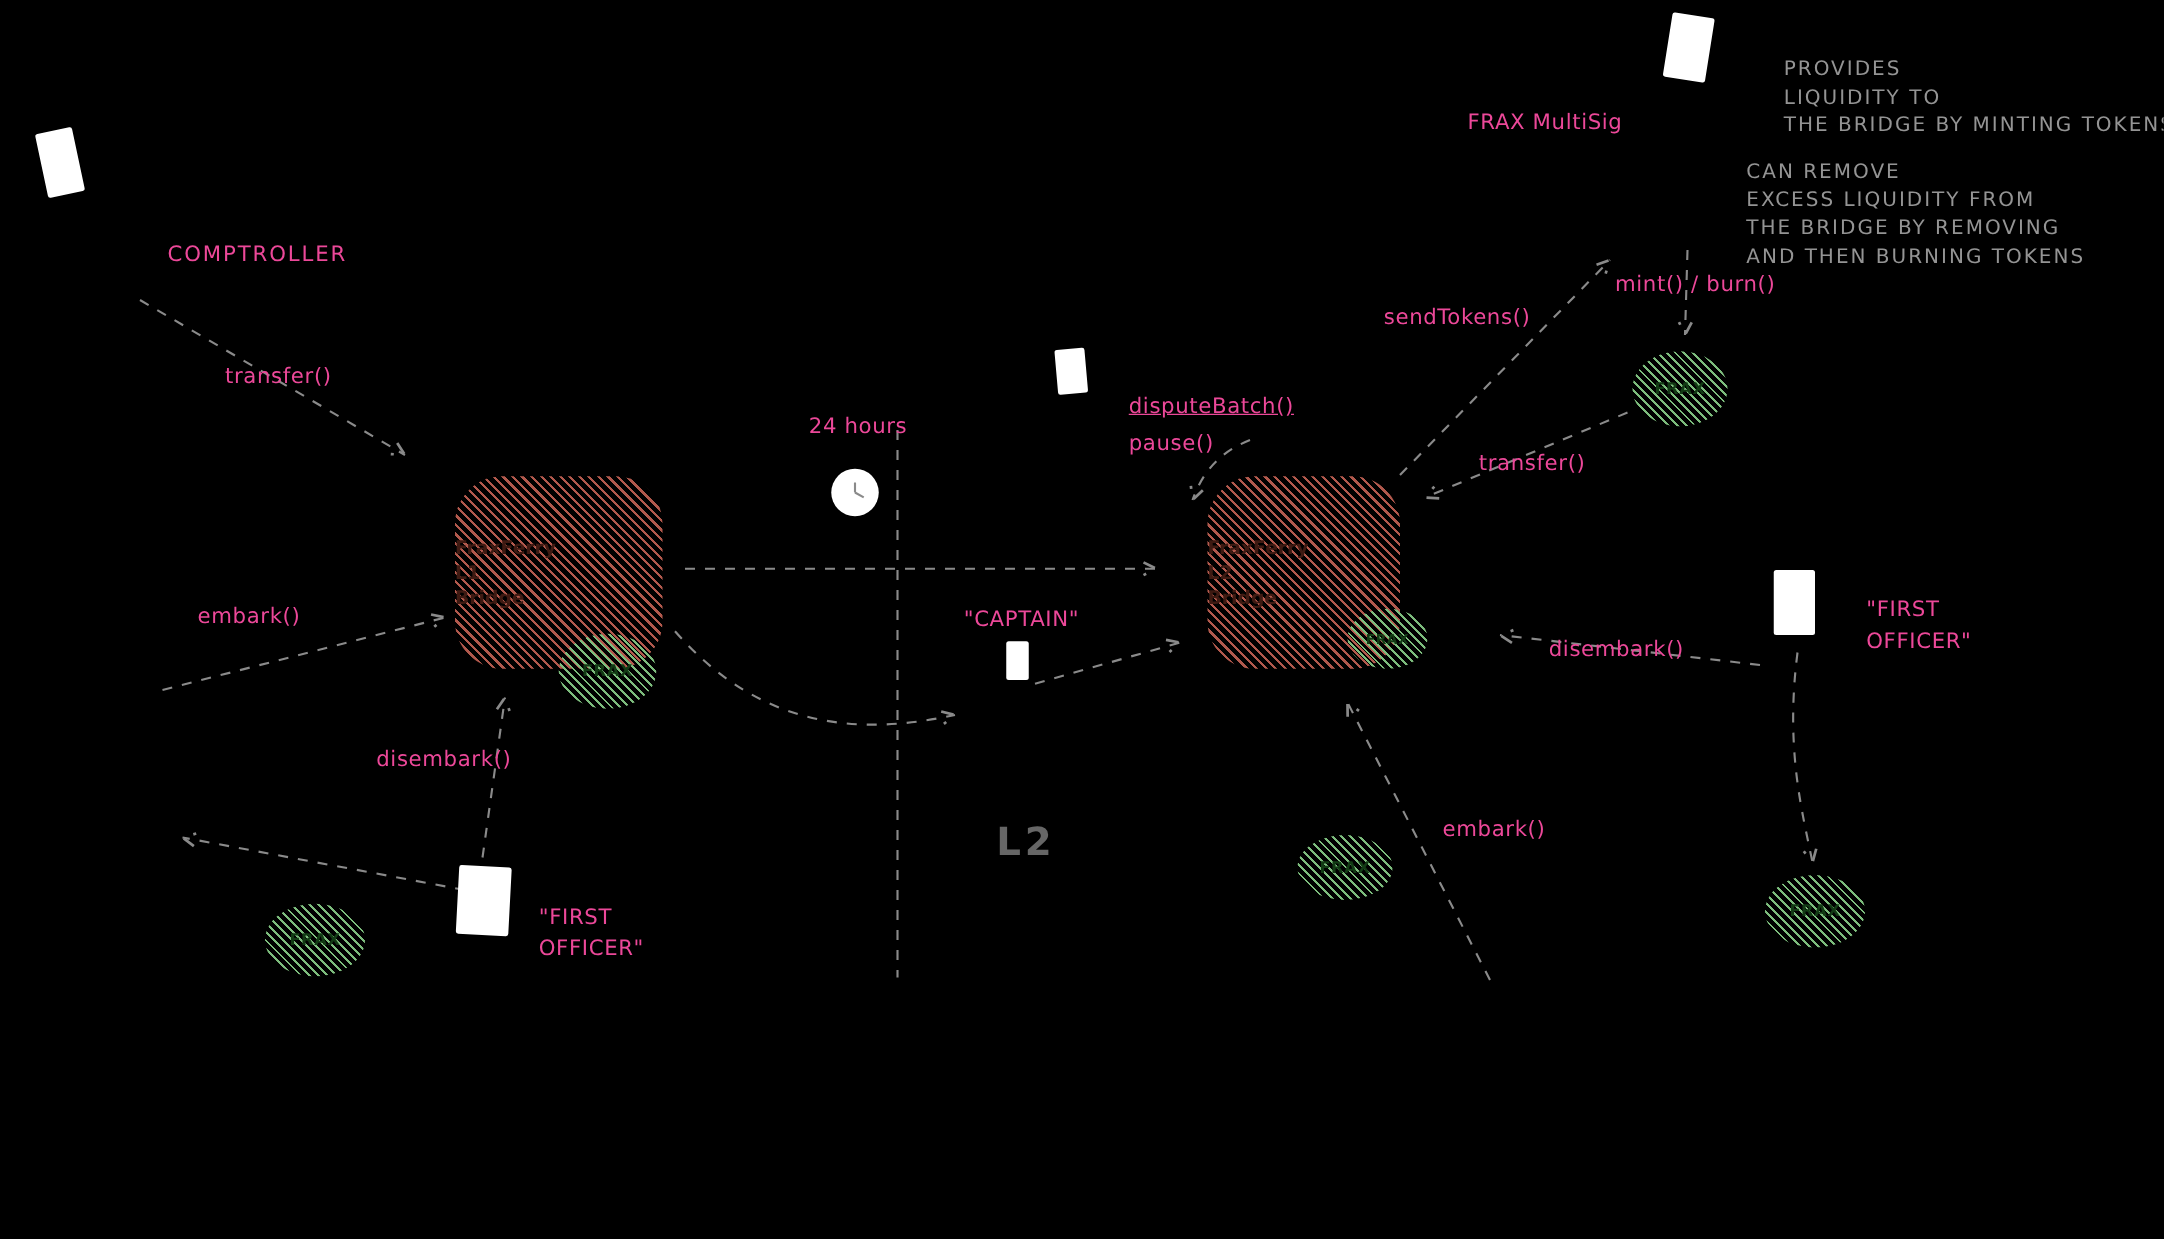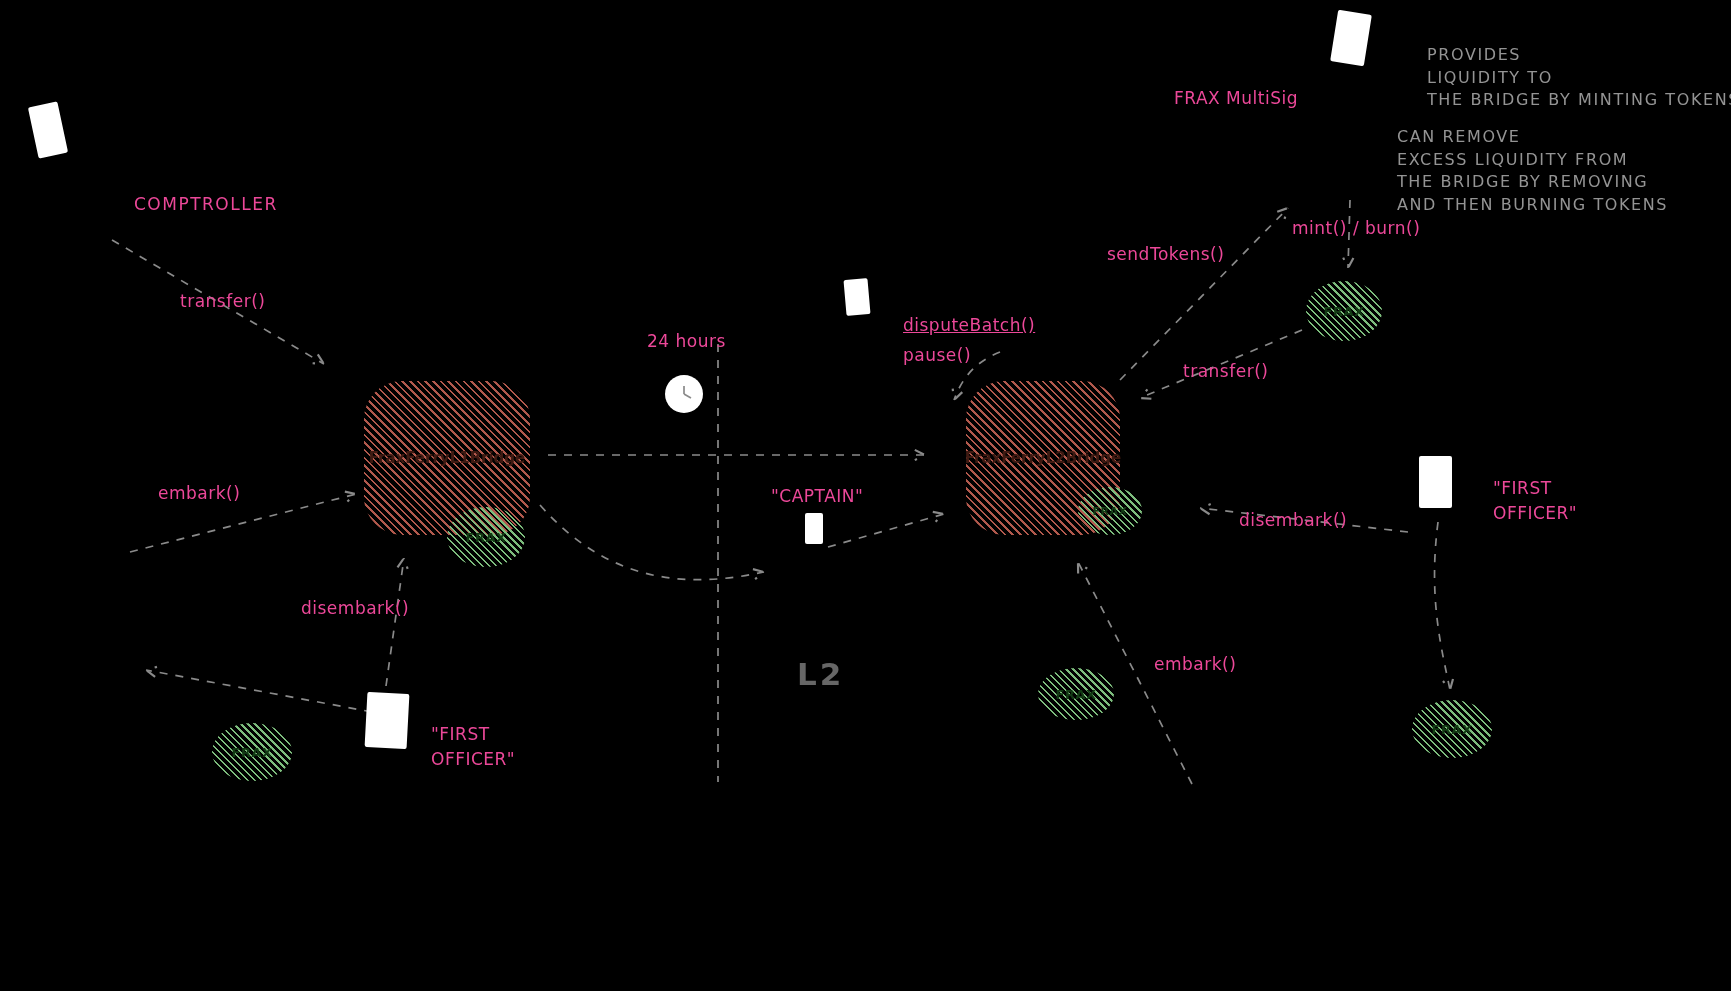--- a/index.html
+++ b/index.html
@@ -9,21 +9,21 @@
   }
   .lbl{position:absolute;color:#ec4899;font-size:17px;letter-spacing:.5px;white-space:nowrap;}
   .muted{color:#7c7c7c;}
   .note .line{display:block;line-height:1.45;}
   .caps-note{font-size:16px;letter-spacing:1.6px;color:#949494;}
   .caps-note .line{display:block;line-height:1.42;}
   .chain{position:absolute;font-size:31px;font-weight:700;letter-spacing:3px;color:#666;white-space:nowrap;}
   .bridge-box{
     position:absolute;border-radius:38px;
     background:repeating-linear-gradient(45deg,#b2594d 0 1.8px,rgba(0,0,0,0) 1.8px 5.4px);
-    display:flex;flex-direction:row;align-items:center;justify-content:center;
+    display:flex;flex-direction:column;align-items:flex-start;justify-content:center;
   }
   .bridge-box .box-line{display:block;color:#3f1a12;font-size:15px;font-weight:600;line-height:1.35;text-align:center;}
   .token{
     position:absolute;border-radius:50%;
     background:repeating-linear-gradient(45deg,#7dbd7d 0 1.6px,rgba(0,0,0,0) 1.6px 5px);
     display:flex;align-items:center;justify-content:center;
   }
   .token .tok-label{color:#123b14;font-size:13px;font-weight:600;letter-spacing:.5px;}
   .token.small .tok-label{font-size:11px;}
   .person{position:absolute;background:#fff;border-radius:2px;}

